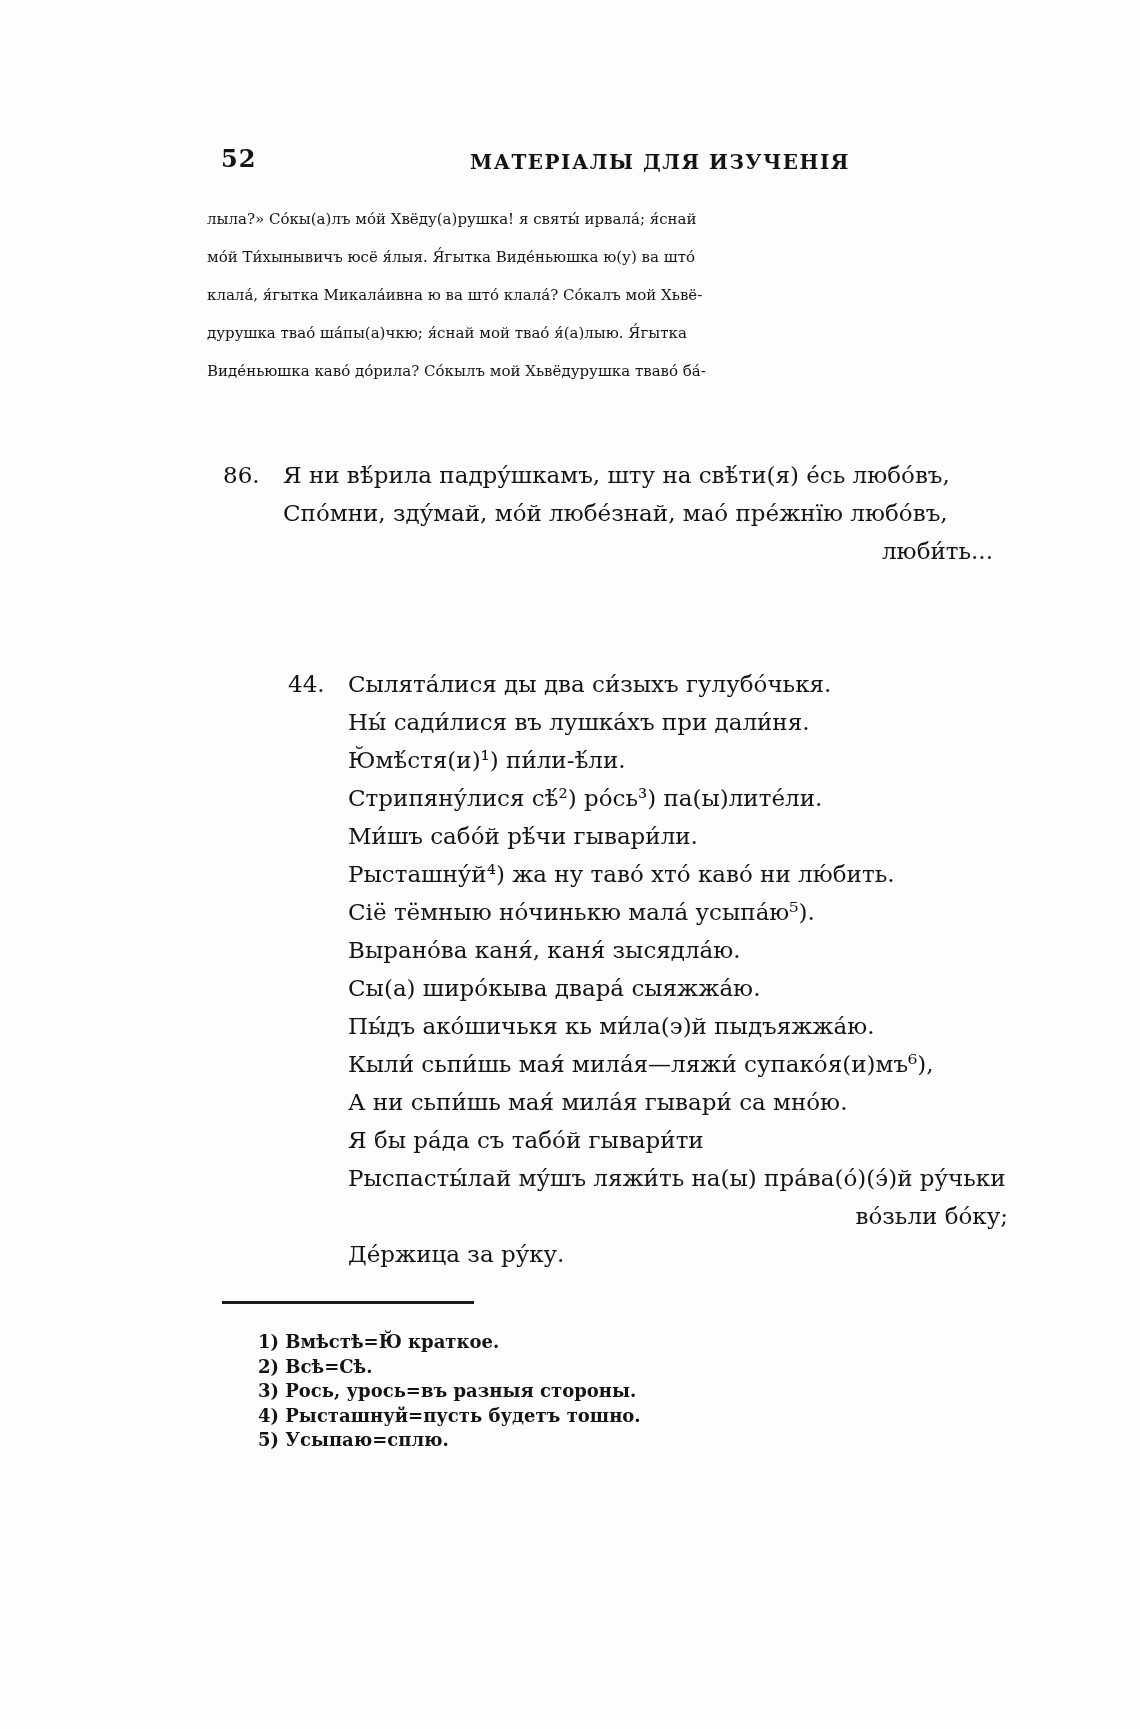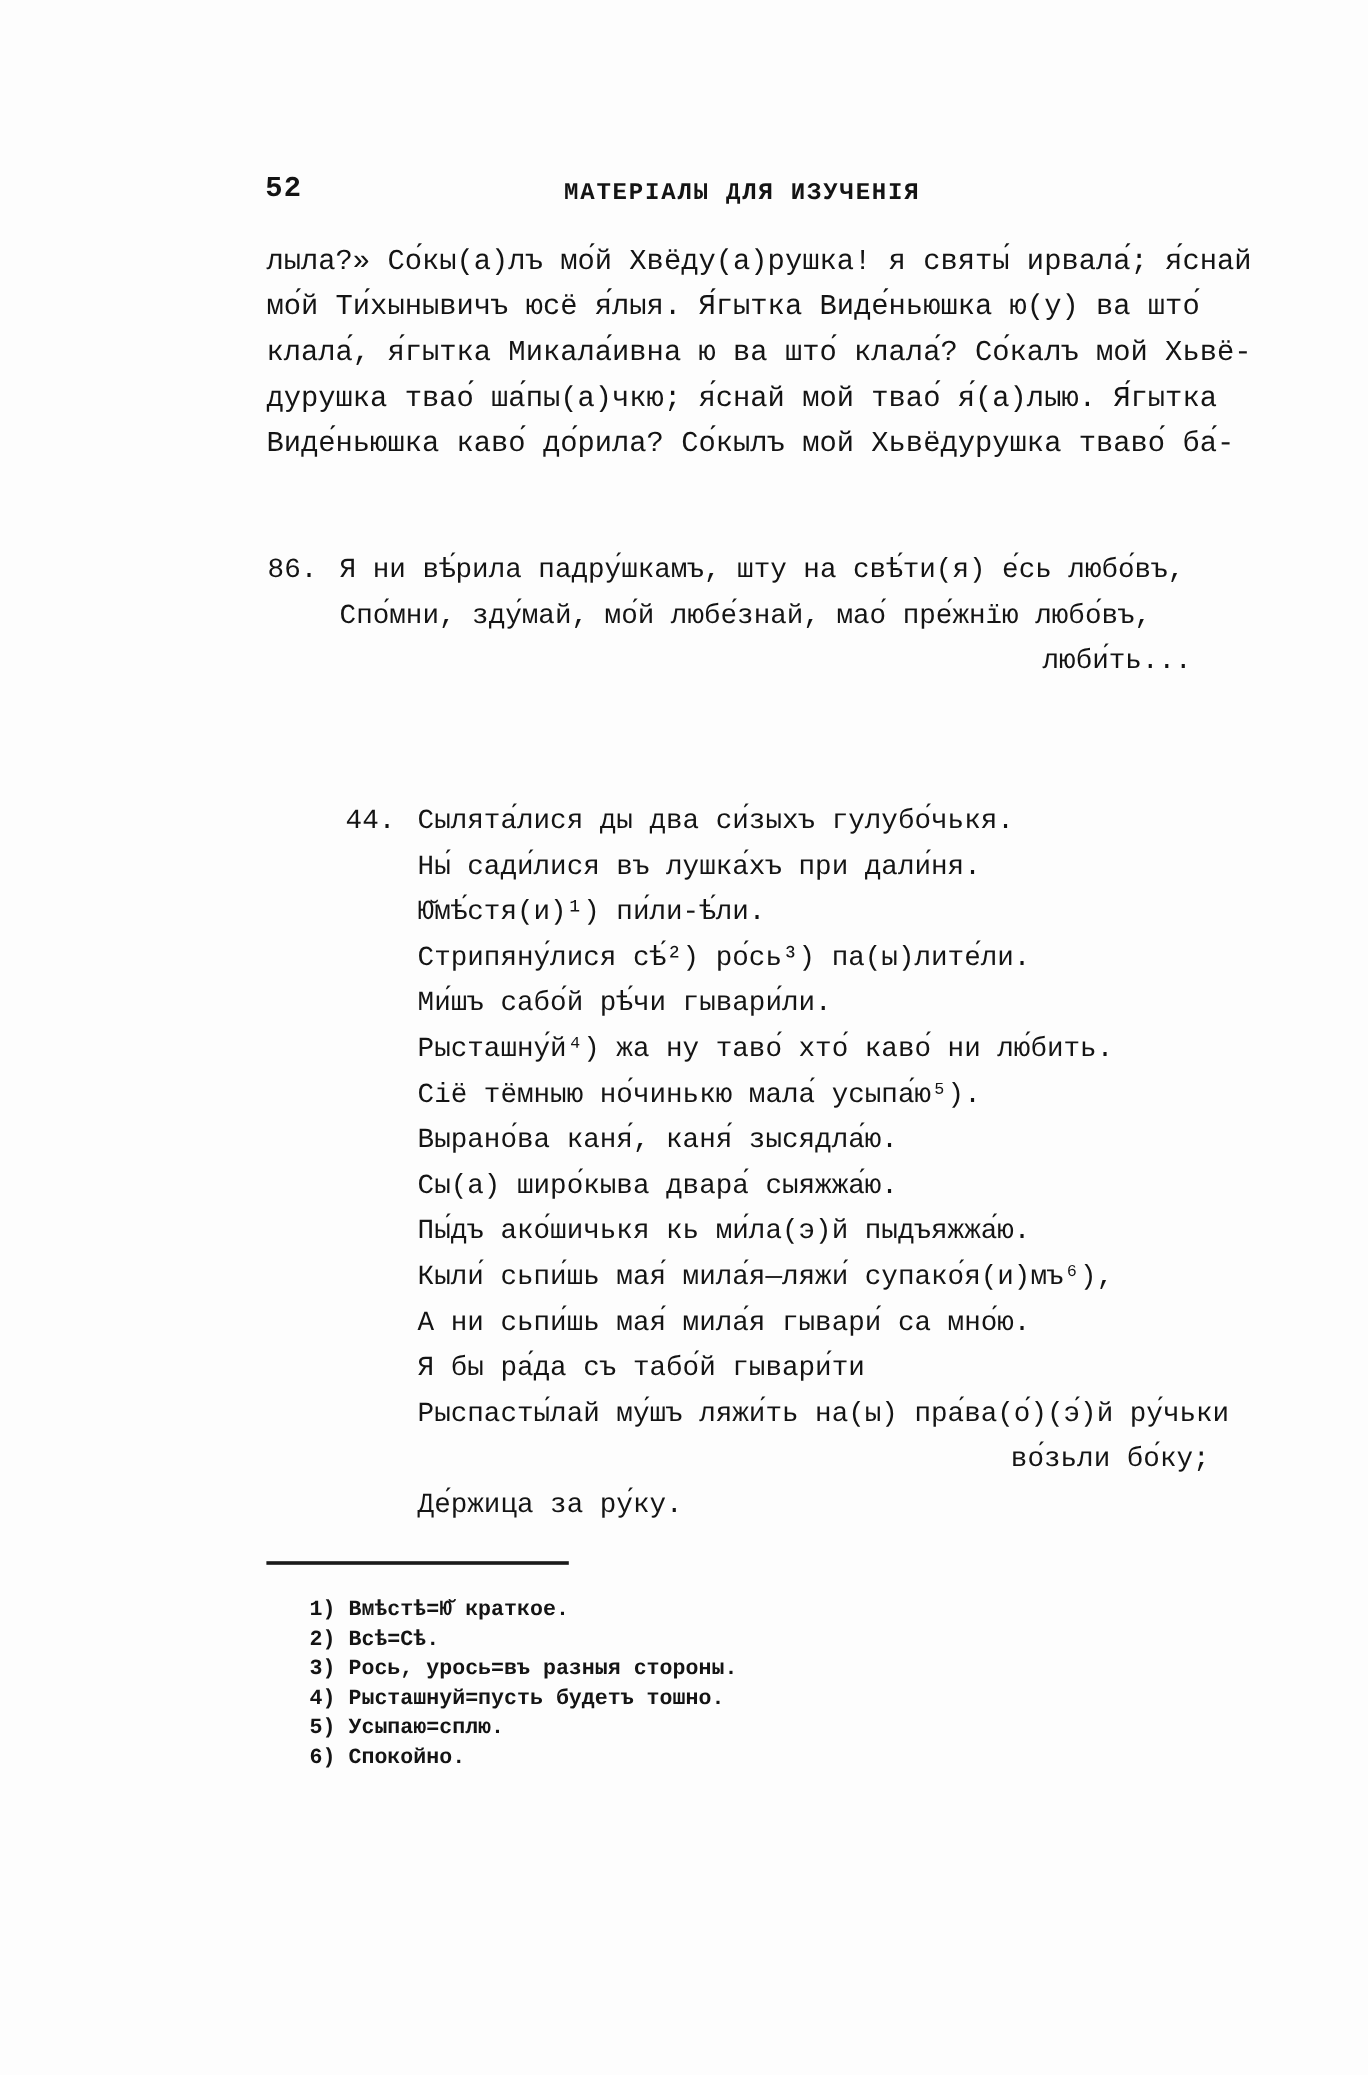--- a/index.html
+++ b/index.html
@@ -15,44 +15,43 @@
     font-family: "DejaVu Serif", "Liberation Serif", serif;
     color: #141414;
   }
   .page {
     position: absolute;
     left: 0;
     top: 0;
     width: 1140px;
     height: 1729px;
     background: #fdfdfd;
-    font-family: Liberation Mono, monospace;
   }
   .page-number {
     position: absolute;
     left: 221px;
     top: 144px;
     font-size: 24px;
     font-weight: bold;
     letter-spacing: 1px;
   }
   .running-head {
     position: absolute;
     left: 470px;
     top: 150px;
     font-size: 20px;
     font-weight: bold;
     letter-spacing: 1.5px;
   }
   .prose {
     position: absolute;
-    left: 222px;
+    left: 207px;
     top: 200px;
     width: 780px;
-    font-size: 24px;
+    font-size: 15px;
     line-height: 38px;
   }
   .prose .line {
     white-space: nowrap;
     display: block;
     height: 38px;
   }
   .poem {
     position: absolute;
     font-size: 23px;
@@ -162,16 +161,15 @@
   </div>
 
   <div class="footnote-rule"></div>
 
   <div class="footnotes">
     <span class="fn">1) Вмѣстѣ=Ю̆ краткое.</span>
     <span class="fn">2) Всѣ=Сѣ.</span>
     <span class="fn">3) Рось, урось=въ разныя стороны.</span>
     <span class="fn">4) Рыс­ташнуй=пусть будетъ тошно.</span>
     <span class="fn">5) Усыпаю=сплю.</span>
-    <span class="fn">6) Спокойно.</span>
   </div>
 
 </div>
 
 </body></html>

